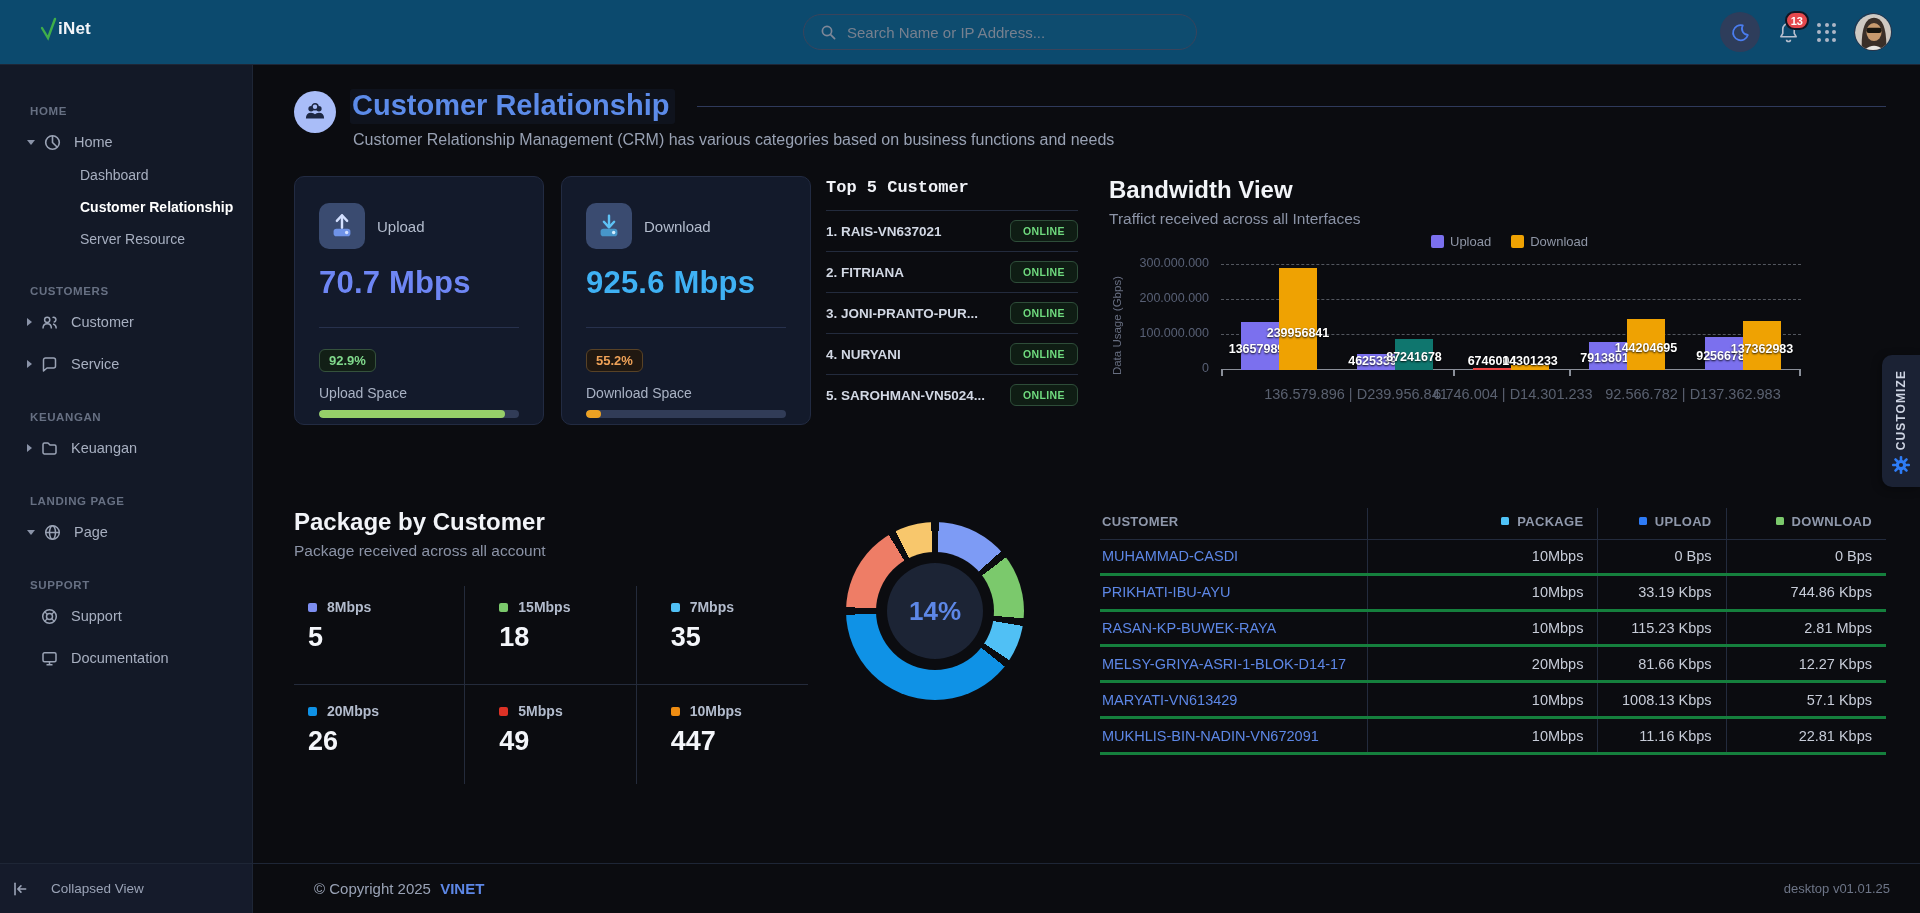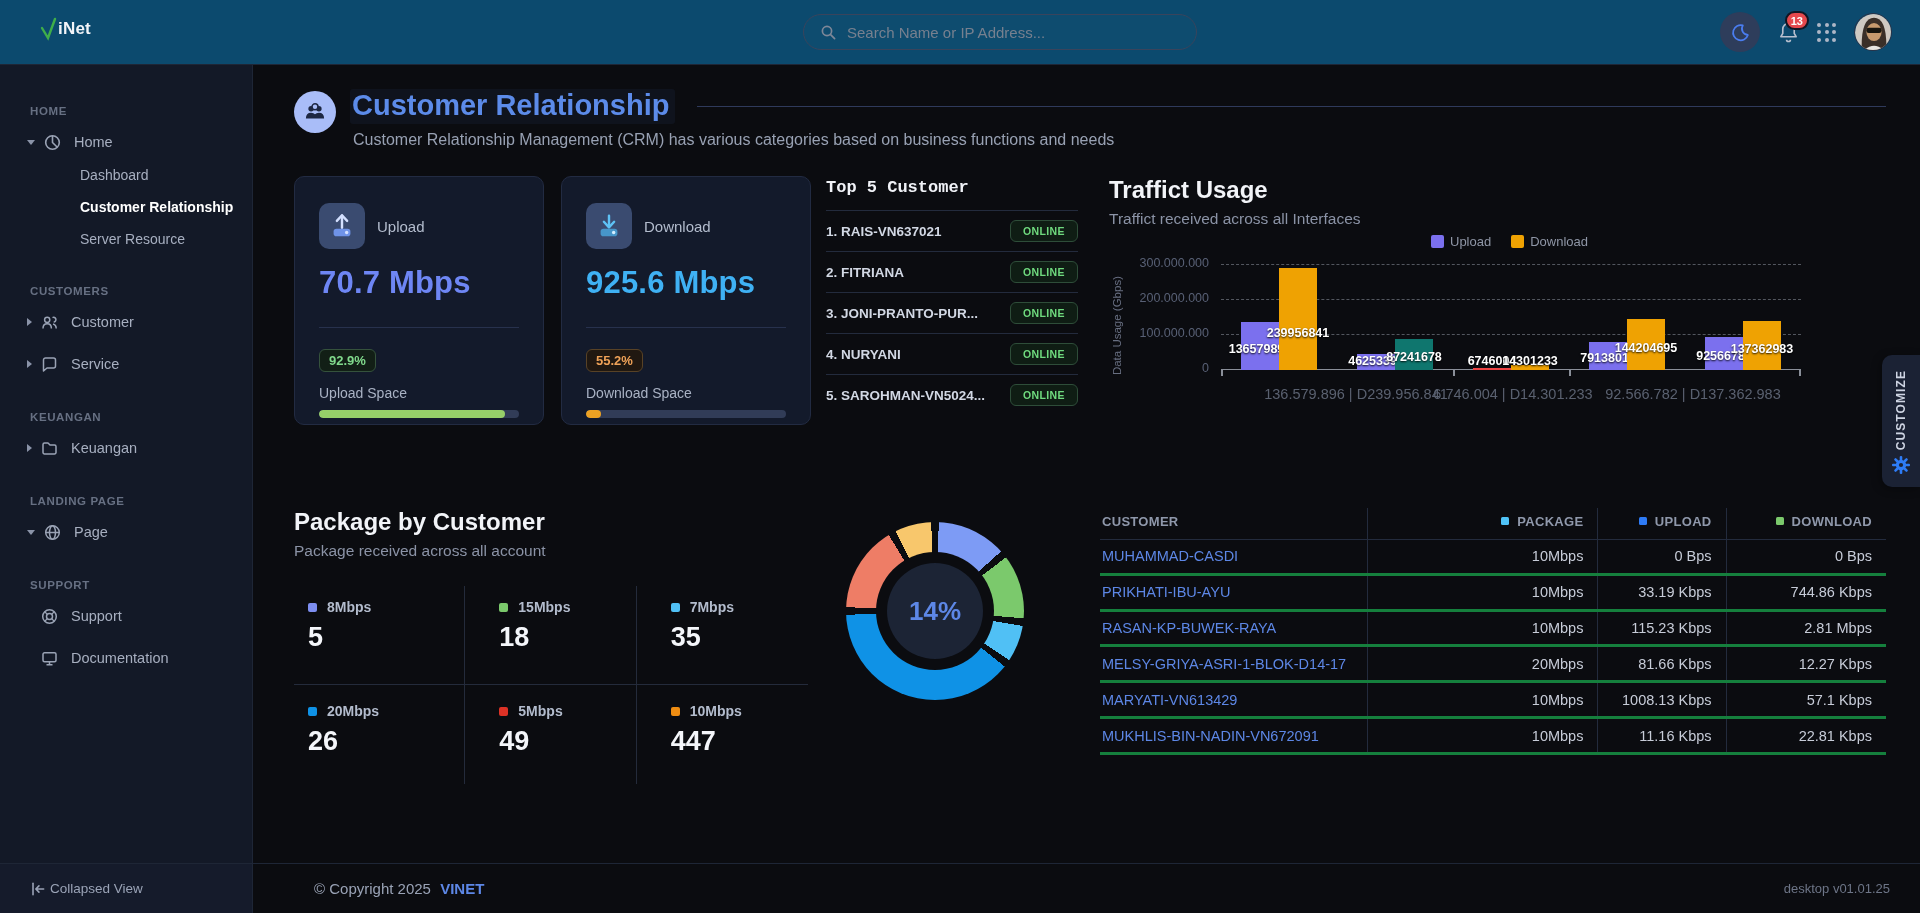--- a/index.html
+++ b/index.html
@@ -25,21 +25,21 @@
   .sidebar { position:absolute; top:65px; left:0; bottom:0; width:253px; background:#131927; border-right:1px solid #1e2636; }
   .sec-label { font-size:11.5px; font-weight:bold; letter-spacing:.6px; color:#677083; padding:0 0 0 30px; margin-top:30px; }
   .sec-label:first-child { margin-top:40px; }
   .s-item { display:flex; align-items:center; height:34px; padding-left:27px; margin-top:8px; color:#a7afc0; font-size:14.5px; cursor:pointer; }
   .s-item .caret-d { width:0; height:0; border-left:4.5px solid transparent; border-right:4.5px solid transparent; border-top:5.5px solid #8a93a8; margin-right:9px; }
   .s-item .caret-r { width:0; height:0; border-top:4.5px solid transparent; border-bottom:4.5px solid transparent; border-left:5.5px solid #8a93a8; margin-right:9px; }
   .s-item .no-caret { width:14px; }
   .s-item svg { margin-right:13px; flex:none; }
   .s-child { padding-left:80px; height:32px; display:flex; align-items:center; color:#a7afc0; font-size:14px; cursor:pointer; }
   .s-child.active { color:#ffffff; font-weight:bold; }
-  .side-foot { position:absolute; bottom:0; left:0; right:0; height:50px; border-top:1px solid #1e2636; display:flex; align-items:center; padding-left:30px; gap:4px; color:#9aa3b6; font-size:13.5px; cursor:pointer; background:#151b2b; }
+  .side-foot { position:absolute; bottom:0; left:0; right:0; height:50px; border-top:1px solid #1e2636; display:flex; align-items:center; padding-left:12px; gap:23px; color:#9aa3b6; font-size:13.5px; cursor:pointer; background:#151b2b; }
 
   
   .main { position:absolute; left:253px; top:65px; right:0; bottom:0; padding:24px 34px 0 41px; }
   .page-header { display:flex; }
   .ph-icon { width:42px; height:42px; border-radius:50%; background:#a9bdf8; flex:none; display:flex; align-items:center; justify-content:center; margin-right:14px; margin-top:2px; }
   .ph-row { display:flex; align-items:center; }
   .ph-row h1 { font-size:29px; font-weight:bold; color:#5c8be9; background:rgba(92,139,233,0.06); padding:0 6px 2px 2px; border-radius:3px; }
   .ph-line { flex:1; height:1px; background:#3c4a74; margin-left:22px; opacity:.75; }
   .ph-col { flex:1; }
   .subtitle { font-size:16px; color:#98a1b3; margin-top:7px; margin-left:3px; }
@@ -351,21 +351,21 @@
         <span class="t5-name">4. NURYANI</span>
         <span class="online">ONLINE</span>
       </div>
       <div class="t5-row">
         <span class="t5-name">5. SAROHMAN-VN5024...</span>
         <span class="online">ONLINE</span>
       </div>
     </div>
 
     <div class="bandwidth">
-      <h2>Traffict Usage</h2>
+      <h2>Bandwidth View</h2>
       <div class="panel-sub">Traffict received across all Interfaces</div>
       <div class="legend">
         <span class="lg">
             <span class="lg-sq" id="lg0" style="background: rgb(123, 112, 238);"></span>
             <span>Upload</span>
           </span>
         <span class="lg">
             <span class="lg-sq" id="lg1" style="background: rgb(239, 162, 2);"></span>
             <span>Download</span>
           </span>

